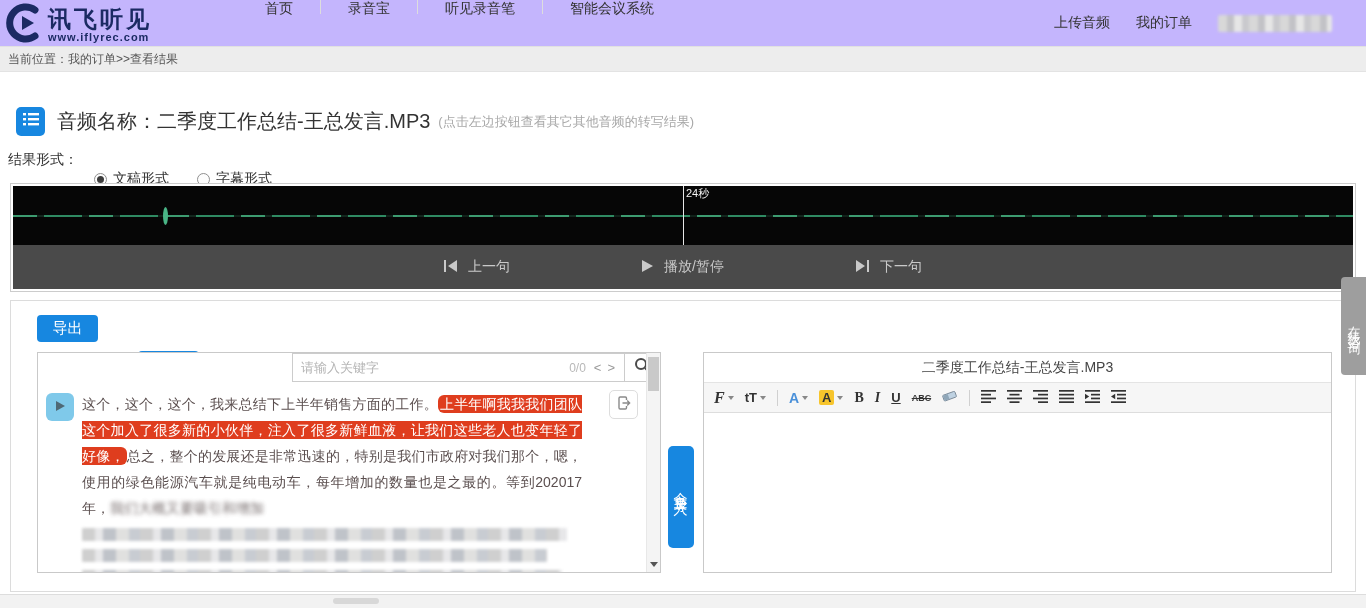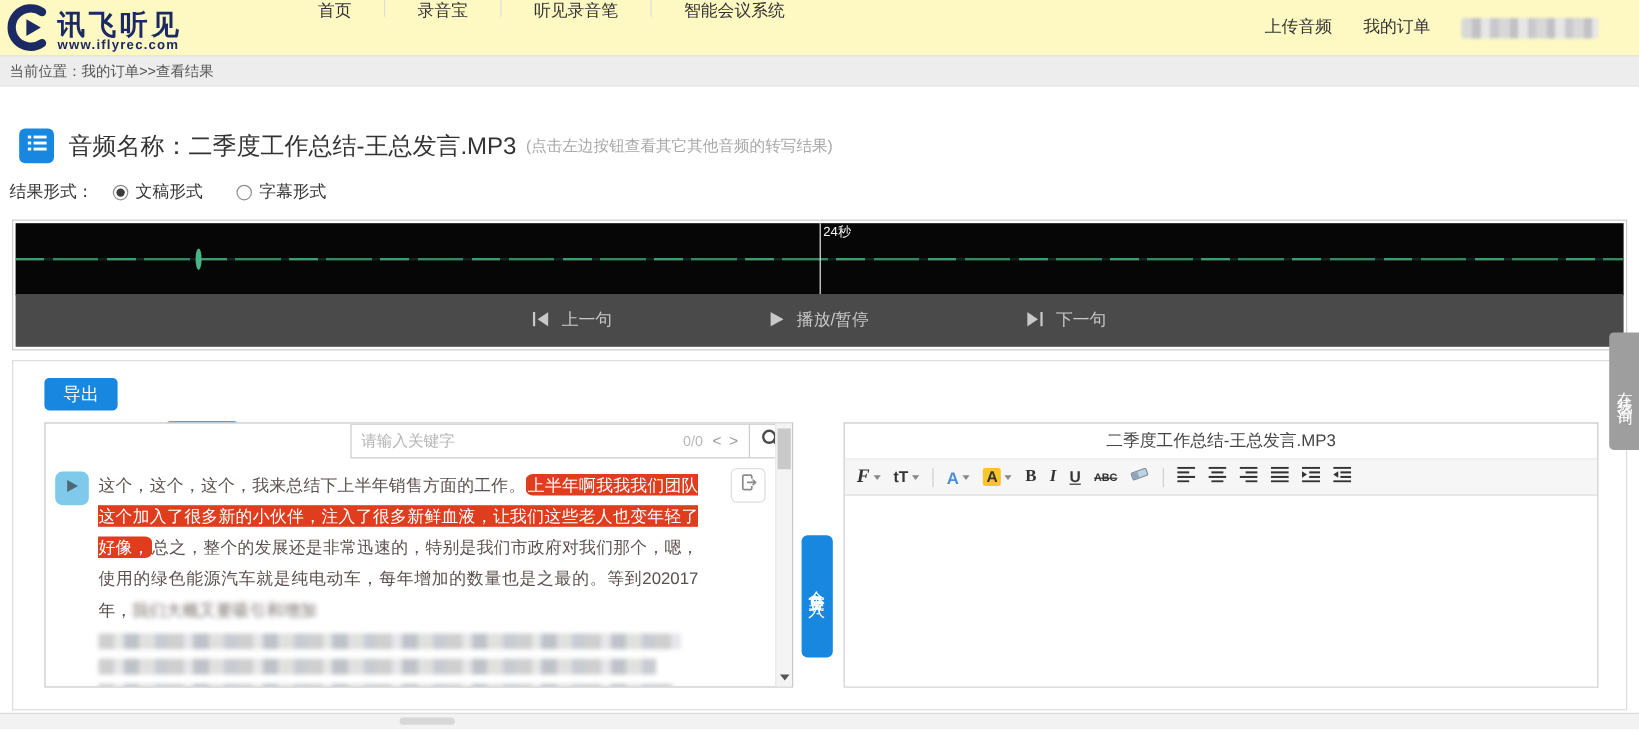--- a/index.html
+++ b/index.html
@@ -1,20 +1,20 @@
 <!DOCTYPE html>
 <html><head>
 <meta charset="utf-8">
 <style>
   * { box-sizing: border-box; }
   body { margin:0; font-family:"Liberation Sans","DejaVu Sans",sans-serif; background:#fff; }
   #app { position:relative; width:1366px; height:608px; background:#fff; overflow:hidden; }
 
   
-  .header { position:absolute; left:0; top:0; width:100%; height:46px; background:#fef9c3; }
+  .header { position:absolute; left:0; top:0; width:100%; height:46px; background:#c4b5fd; }
   .logo { position:absolute; left:6px; top:3px; display:flex; align-items:center; cursor:pointer; }
   .logo-text { margin-left:4px; display:flex; flex-direction:column; }
   .logo-title { font-size:23px; font-weight:bold; color:#1b2a63; letter-spacing:3px; line-height:24px; }
   .logo-url { font-size:11px; font-weight:bold; color:#1b2a63; letter-spacing:1px; }
   .nav { position:absolute; left:238px; top:0; height:46px; display:flex; align-items:flex-start; }
   .nav-item { font-size:14px; color:#333; padding:0 27px; cursor:pointer; white-space:nowrap; }
   .nav-sep { width:1px; height:14px; background:#ddd; }
   .header-right { position:absolute; right:34px; top:0; height:46px; display:flex; align-items:center; gap:26px; }
   .header-link { font-size:14px; color:#333; cursor:pointer; white-space:nowrap; }
   .blur-name { width:114px; height:17px; border-radius:2px; filter:blur(1.4px);
@@ -26,21 +26,21 @@
     padding-left:8px; font-size:12px; color:#555; }
 
   
   .title-row { position:absolute; left:16px; top:107px; display:flex; align-items:center; }
   .list-btn { width:29px; height:29px; background:#1787e0; border-radius:5px; display:flex; align-items:center; justify-content:center; cursor:pointer; flex:none; }
   .audio-title { margin-left:12px; font-size:20px; color:#333; white-space:nowrap; }
   .audio-hint { margin-left:8px; font-size:13px; color:#a8a8a8; white-space:nowrap; }
 
   
   .format-row { position:absolute; left:8px; top:151px; display:flex; align-items:flex-start; font-size:14px; color:#333; }
-  .radio-group { display:flex; align-items:center; margin-left:16px; cursor:pointer; }
+  .radio-group { display:flex; align-items:center; margin-left:16px; cursor:pointer;margin-top:19px; }
   .radio-group + .radio-group { margin-left:28px; }
   .radio { width:13px; height:13px; border:1px solid #8f8f8f; border-radius:50%; background:#fdfdfd; position:relative; flex:none; }
   .radio.checked::after { content:""; position:absolute; left:2px; top:2px; width:7px; height:7px; border-radius:50%; background:#3c3c3c; }
   .radio-label { margin-left:6px; }
 
   
   .player { position:absolute; left:10px; top:183px; width:1346px; height:109px; border:1px solid #ccc; background:#fff; }
   .wave { position:absolute; left:2px; top:2px; right:2px; height:60px; background:#060606; cursor:pointer; }
   .wave-line { position:absolute; left:0; top:29px; width:100%; height:2px;
     background:repeating-linear-gradient(90deg,#3d9b70 0 24px, rgba(61,155,112,.22) 24px 31px, #2f8a62 31px 69px, rgba(61,155,112,.18) 69px 76px); }

